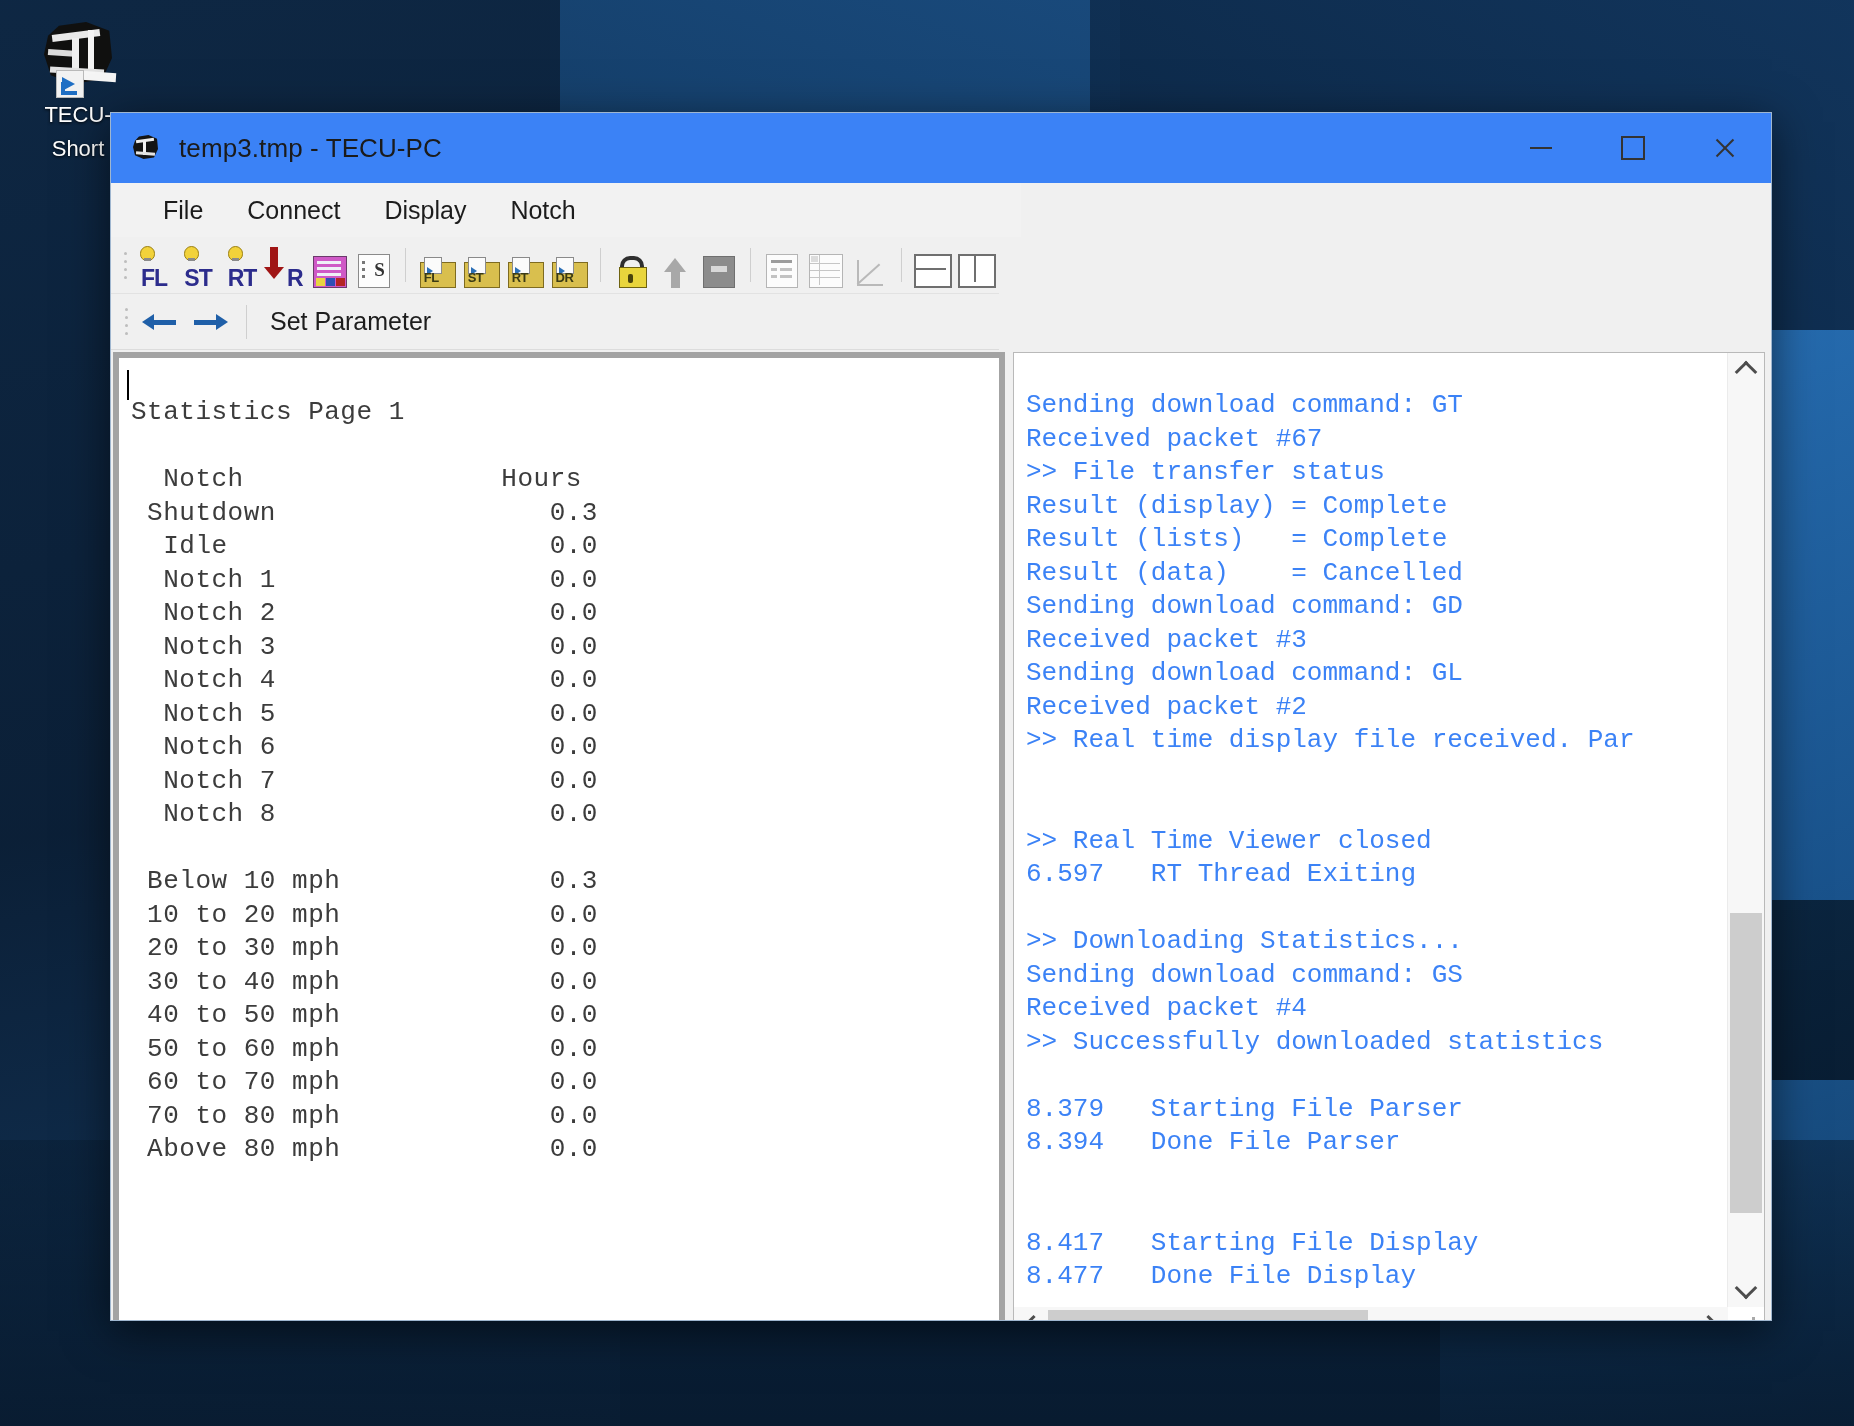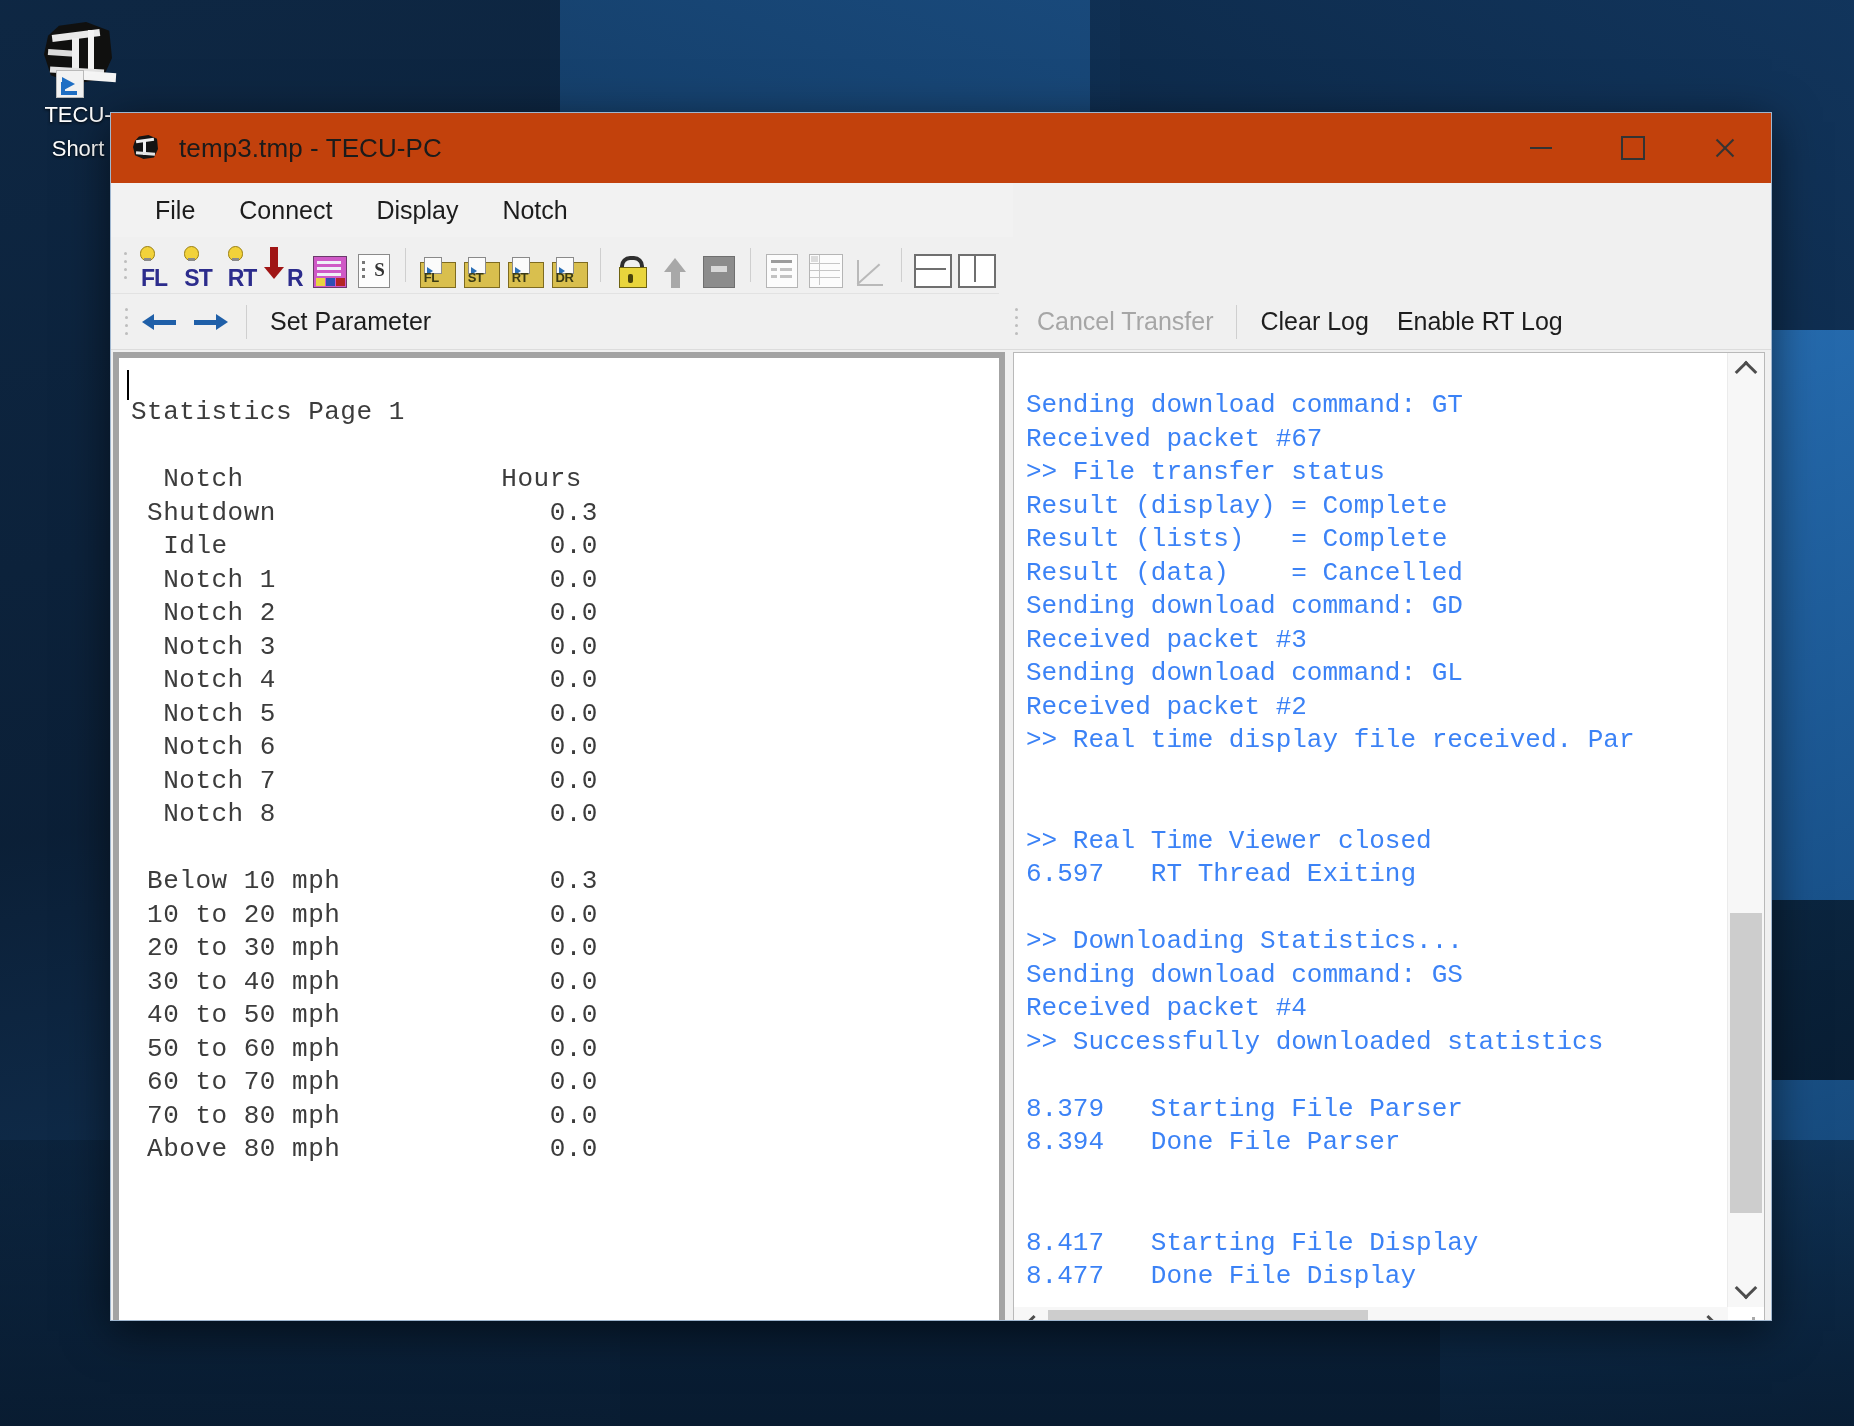--- a/index.html
+++ b/index.html
@@ -56,42 +56,42 @@
     text-shadow:0 1px 3px rgba(0,0,0,.9);white-space:nowrap;
   }
 
   
   #win{
     position:absolute;left:110px;top:112px;width:1660px;height:1207px;
     background:#f0f0f0;border:1px solid #9fb6cf;
     box-shadow:0 10px 42px rgba(0,0,0,.55);
     overflow:hidden;
   }
-  #titlebar{height:70px;background:#c2410c;display:flex;align-items:center;position:relative;}
+  #titlebar{height:70px;background:#3b82f6;display:flex;align-items:center;position:relative;}
   #titlebar .app-ico{
     width:30px;height:30px;margin-left:20px;position:relative;background:transparent;
   }
   #titlebar .app-ico .b{position:absolute;left:2px;top:2px;width:25px;height:24px;background:#141414;
     clip-path:polygon(8% 24%,24% 6%,62% 0%,96% 16%,100% 58%,84% 94%,42% 100%,8% 84%,0% 50%);}
   #titlebar .app-ico .l1{position:absolute;left:5px;top:6px;width:18px;height:3px;background:#ededed;transform:rotate(-8deg);}
   #titlebar .app-ico .l2{position:absolute;left:12px;top:8px;width:3px;height:14px;background:#f2f2f2;}
   #titlebar .app-ico .l3{position:absolute;left:5px;top:19px;width:19px;height:3px;background:#e4e4e4;transform:rotate(4deg);}
   #titlebar .title{
     margin-left:18px;font-size:26px;color:#1b1b1b;letter-spacing:.1px;
   }
   #wincontrols{position:absolute;right:0;top:0;height:70px;display:flex;}
   #wincontrols div{width:92px;height:70px;display:flex;align-items:center;justify-content:center;cursor:default;}
   .ic-min{width:22px;height:2px;background:#333;}
   .ic-max{width:20px;height:20px;border:2px solid #333;}
   .ic-close{position:relative;width:24px;height:24px;}
   .ic-close:before,.ic-close:after{content:"";position:absolute;left:0;top:11px;width:24px;height:2px;background:#333;}
   .ic-close:before{transform:rotate(45deg);} .ic-close:after{transform:rotate(-45deg);}
 
   
-  #menubar{height:54px;background:#f2f2f2;display:flex;align-items:center;padding-left:22px;width:880px;}
+  #menubar{height:54px;background:#f2f2f2;display:flex;align-items:center;padding-left:30px;width:880px;}
   #menubar .mi{font-size:25px;color:#1c1c1c;padding:6px 22px;cursor:default;}
 
   
   #toolbar1{height:56px;background:#f0f0f0;display:flex;align-items:center;padding-left:8px;width:880px;
             border-bottom:1px solid #e2e2e2;}
   .grip{width:14px;height:36px;display:flex;flex-direction:column;justify-content:center;align-items:center;gap:5px;}
   .grip i{display:block;width:3px;height:3px;background:#bdbdbd;border-radius:50%;}
   .tb-sep{width:1px;height:34px;background:#cfcfcf;margin:0 9px;}
   .tbtn{width:47px;height:46px;display:flex;align-items:flex-end;justify-content:center;position:relative;cursor:default;}
 
@@ -423,32 +423,20 @@
           </span>
       </div>
       <div class="arrowbtn">
         <span class="arw right">
             <span class="st"></span>
           </span>
       </div>
       <div class="tb-sep"></div>
       <div class="tb2-lbl">Set Parameter</div>
     </div>
-    <div id="row2-right">
-      <div class="grip">
-          <i></i>
-          <i></i>
-          <i></i>
-          <i></i>
-        </div>
-      <div class="tb2-lbl disabled">Cancel Transfer</div>
-      <div class="tb-sep"></div>
-      <div class="tb2-lbl">Clear Log</div>
-      <div class="tb2-lbl">Enable RT Log</div>
-    </div>
   </div>
 
   <div id="content">
 
     <div id="leftpane">
       <div class="caret"></div>
       <pre id="stats">Statistics Page 1
 
   Notch                Hours
  Shutdown                 0.3

